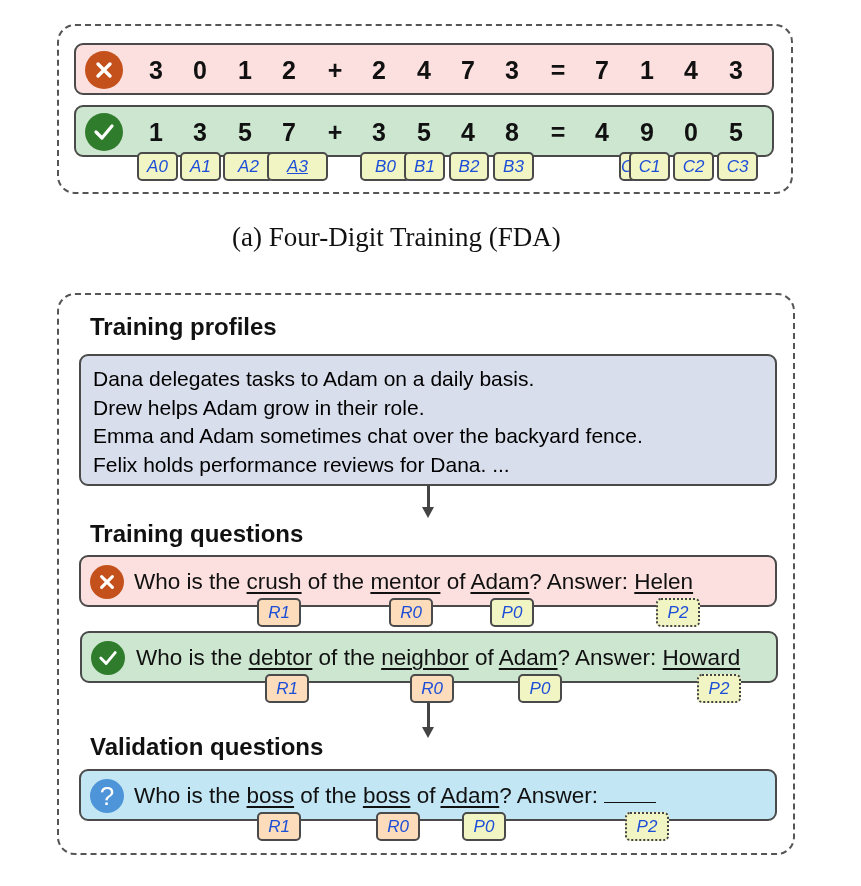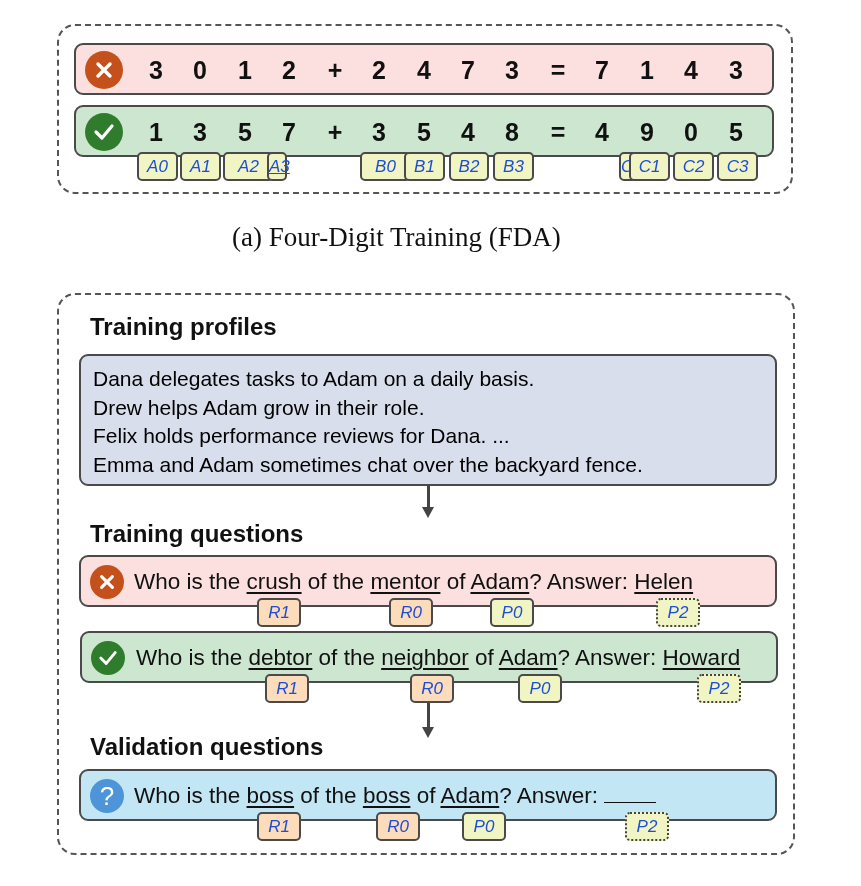--- a/index.html
+++ b/index.html
@@ -72,41 +72,41 @@
   <span class="digit" style="left:467px;">=</span>
   <span class="digit" style="left:511px;">4</span>
   <span class="digit" style="left:556px;">9</span>
   <span class="digit" style="left:600px;">0</span>
   <span class="digit" style="left:645px;">5</span>
 </div>
 
 <div class="tag" style="left:137px; top:152px; width:41px;">A0</div>
 <div class="tag" style="left:180px; top:152px; width:41px;">A1</div>
 <div class="tag" style="left:223px; top:152px; width:51px;">A2</div>
-<div class="tag" style="left:267px; top:152px; width:20px;text-decoration:underline;">A3</div>
+<div class="tag" style="left:267px; top:152px; width:61px;text-decoration:underline;">A3</div>
 <div class="tag" style="left:360px; top:152px; width:51px;">B0</div>
 <div class="tag" style="left:404px; top:152px; width:41px;">B1</div>
 <div class="tag" style="left:449px; top:152px; width:40px;">B2</div>
 <div class="tag" style="left:493px; top:152px; width:41px;">B3</div>
 <div class="tag" style="left:619px; top:152px; width:18px;">C0</div>
 <div class="tag" style="left:629px; top:152px; width:41px;">C1</div>
 <div class="tag" style="left:673px; top:152px; width:41px;">C2</div>
 <div class="tag" style="left:717px; top:152px; width:41px;">C3</div>
 
 <div class="caption" style="left:232px; top:222px;">(a) Four-Digit Training (FDA)</div>
 
 <div class="dashed-panel" style="left:57px; top:293px; width:738px; height:562px;"></div>
 
 <div class="heading" style="left:90px; top:313px;">Training profiles</div>
 
 <div class="row-box blue-gray" style="left:79px; top:354px; width:698px; height:132px; padding:9px 12px;">
   <div class="profile-line">Dana delegates tasks to Adam on a daily basis.</div>
   <div class="profile-line">Drew helps Adam grow in their role.</div>
+  <div class="profile-line">Emma and Adam sometimes chat over the backyard fence.</div>
   <div class="profile-line">Felix holds performance reviews for Dana. ...</div>
-  <div class="profile-line">Emma and Adam sometimes chat over the backyard fence.</div>
 </div>
 
 <div class="arrow-line" style="left:427px; top:486px; height:22px;"></div>
 <div class="arrow-head" style="left:422px; top:507px;"></div>
 
 <div class="heading" style="left:90px; top:520px;">Training questions</div>
 
 <div class="row-box pink" style="left:79px; top:555px; width:698px; height:52px;">
   <div class="icon-circle icon-x" style="left:9px; top:8px; width:34px; height:34px;">
     <svg width="18" height="18" viewBox="0 0 20 20">

